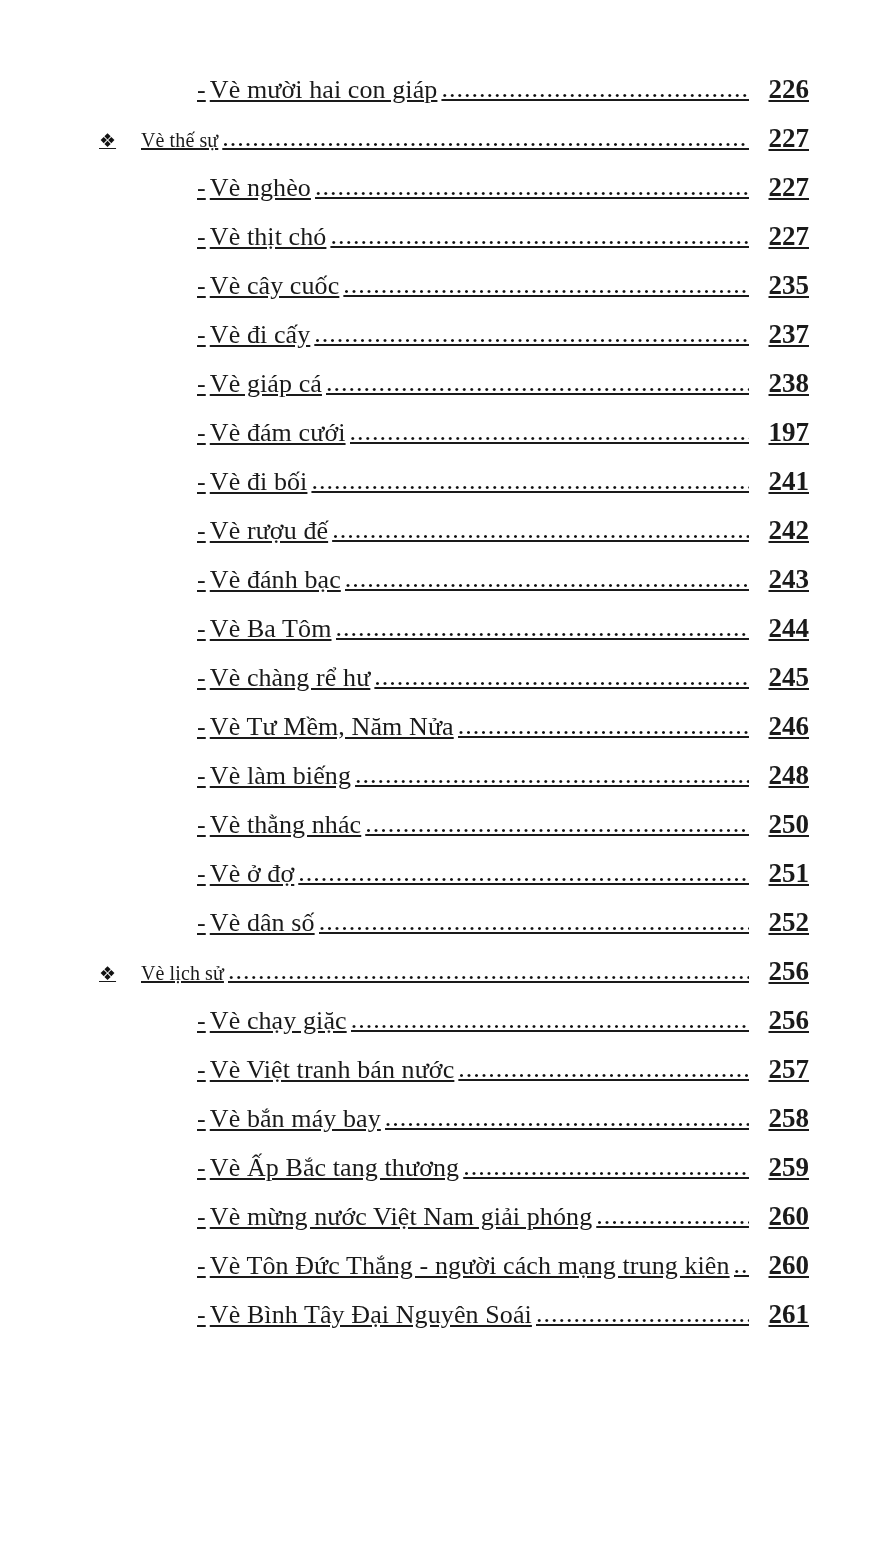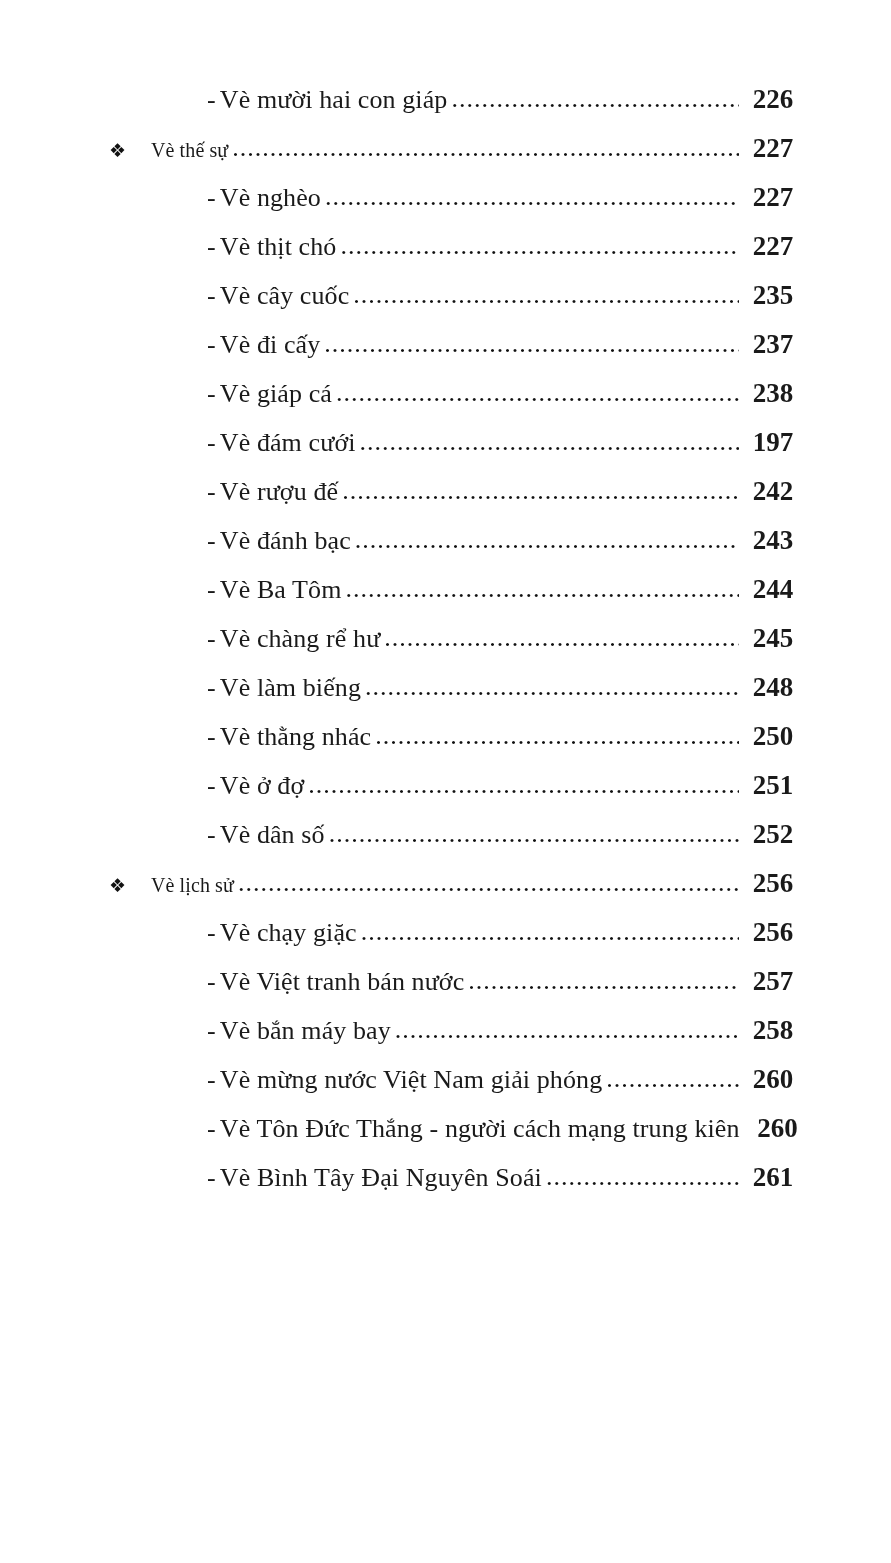--- a/index.html
+++ b/index.html
@@ -16,22 +16,23 @@
     overflow: hidden;
   }
   .page {
     width: 891px;
     height: 1563px;
     box-sizing: border-box;
     padding: 72px 78px 40px 95px;
   }
   .toc-list {
     list-style: none;
-    margin: 14px;
+    margin: 4px;
     padding: 0;
+    text-decoration: underline;
   }
   .toc-row {
     display: flex;
     align-items: baseline;
     width: 100%;
     margin: 0;
     line-height: 1.0;
   }
   
   .toc-row + .toc-row { margin-top: 22px; }
@@ -68,21 +69,21 @@
     top: -1px;
   }
   .dots::after {
     content: "............................................................................................................................................................";
     letter-spacing: 1px;
   }
   .page-num {
     flex: 0 0 auto;
     font-size: 27px;
     font-weight: bold;
-    text-align: center;
+    text-align: right;
     min-width: 52px;
     padding-left: 6px;
   }
   .lvl1 .page-num { font-size: 27px; }
   .dash {
     padding-right: 4px;
   }
 </style>
 </head>
 <body>
@@ -141,20 +142,27 @@
       <li class="toc-row lvl2">
         <span class="bullet-col"></span>
         <span class="indent-col"></span>
         <span class="label"><span class="dash">-</span><span>Vè đám cưới</span></span>
         <span class="dots"></span>
         <span class="page-num">197</span>
       </li>
       <li class="toc-row lvl2">
         <span class="bullet-col"></span>
         <span class="indent-col"></span>
+        <span class="label"><span class="dash">-</span><span>Vè đi bối</span></span>
+        <span class="dots"></span>
+        <span class="page-num">241</span>
+      </li>
+      <li class="toc-row lvl2">
+        <span class="bullet-col"></span>
+        <span class="indent-col"></span>
         <span class="label"><span class="dash">-</span><span>Vè rượu đế</span></span>
         <span class="dots"></span>
         <span class="page-num">242</span>
       </li>
       <li class="toc-row lvl2">
         <span class="bullet-col"></span>
         <span class="indent-col"></span>
         <span class="label"><span class="dash">-</span><span>Vè đánh bạc</span></span>
         <span class="dots"></span>
         <span class="page-num">243</span>
@@ -165,20 +173,27 @@
         <span class="label"><span class="dash">-</span><span>Vè Ba Tôm</span></span>
         <span class="dots"></span>
         <span class="page-num">244</span>
       </li>
       <li class="toc-row lvl2">
         <span class="bullet-col"></span>
         <span class="indent-col"></span>
         <span class="label"><span class="dash">-</span><span>Vè chàng rể hư</span></span>
         <span class="dots"></span>
         <span class="page-num">245</span>
+      </li>
+      <li class="toc-row lvl2">
+        <span class="bullet-col"></span>
+        <span class="indent-col"></span>
+        <span class="label"><span class="dash">-</span><span>Vè Tư Mềm, Năm Nửa</span></span>
+        <span class="dots"></span>
+        <span class="page-num">246</span>
       </li>
       <li class="toc-row lvl2">
         <span class="bullet-col"></span>
         <span class="indent-col"></span>
         <span class="label"><span class="dash">-</span><span>Vè làm biếng</span></span>
         <span class="dots"></span>
         <span class="page-num">248</span>
       </li>
       <li class="toc-row lvl2">
         <span class="bullet-col"></span>
@@ -225,20 +240,27 @@
       <li class="toc-row lvl2">
         <span class="bullet-col"></span>
         <span class="indent-col"></span>
         <span class="label"><span class="dash">-</span><span>Vè bắn máy bay</span></span>
         <span class="dots"></span>
         <span class="page-num">258</span>
       </li>
       <li class="toc-row lvl2">
         <span class="bullet-col"></span>
         <span class="indent-col"></span>
+        <span class="label"><span class="dash">-</span><span>Vè Ấp Bắc tang thương</span></span>
+        <span class="dots"></span>
+        <span class="page-num">259</span>
+      </li>
+      <li class="toc-row lvl2">
+        <span class="bullet-col"></span>
+        <span class="indent-col"></span>
         <span class="label"><span class="dash">-</span><span>Vè mừng nước Việt Nam giải phóng</span></span>
         <span class="dots"></span>
         <span class="page-num">260</span>
       </li>
       <li class="toc-row lvl2">
         <span class="bullet-col"></span>
         <span class="indent-col"></span>
         <span class="label"><span class="dash">-</span><span>Vè Tôn Đức Thắng - người cách mạng trung kiên</span></span>
         <span class="dots"></span>
         <span class="page-num">260</span>

